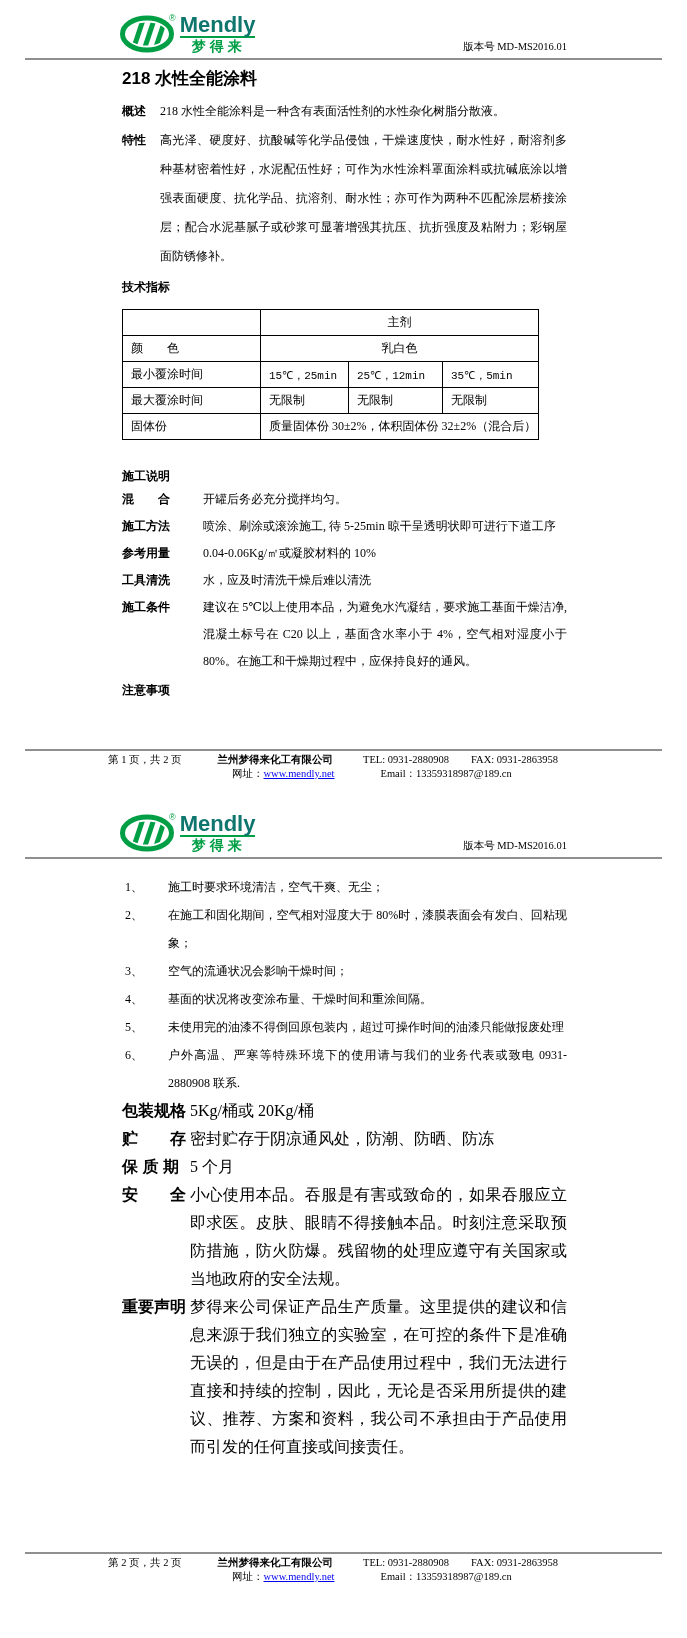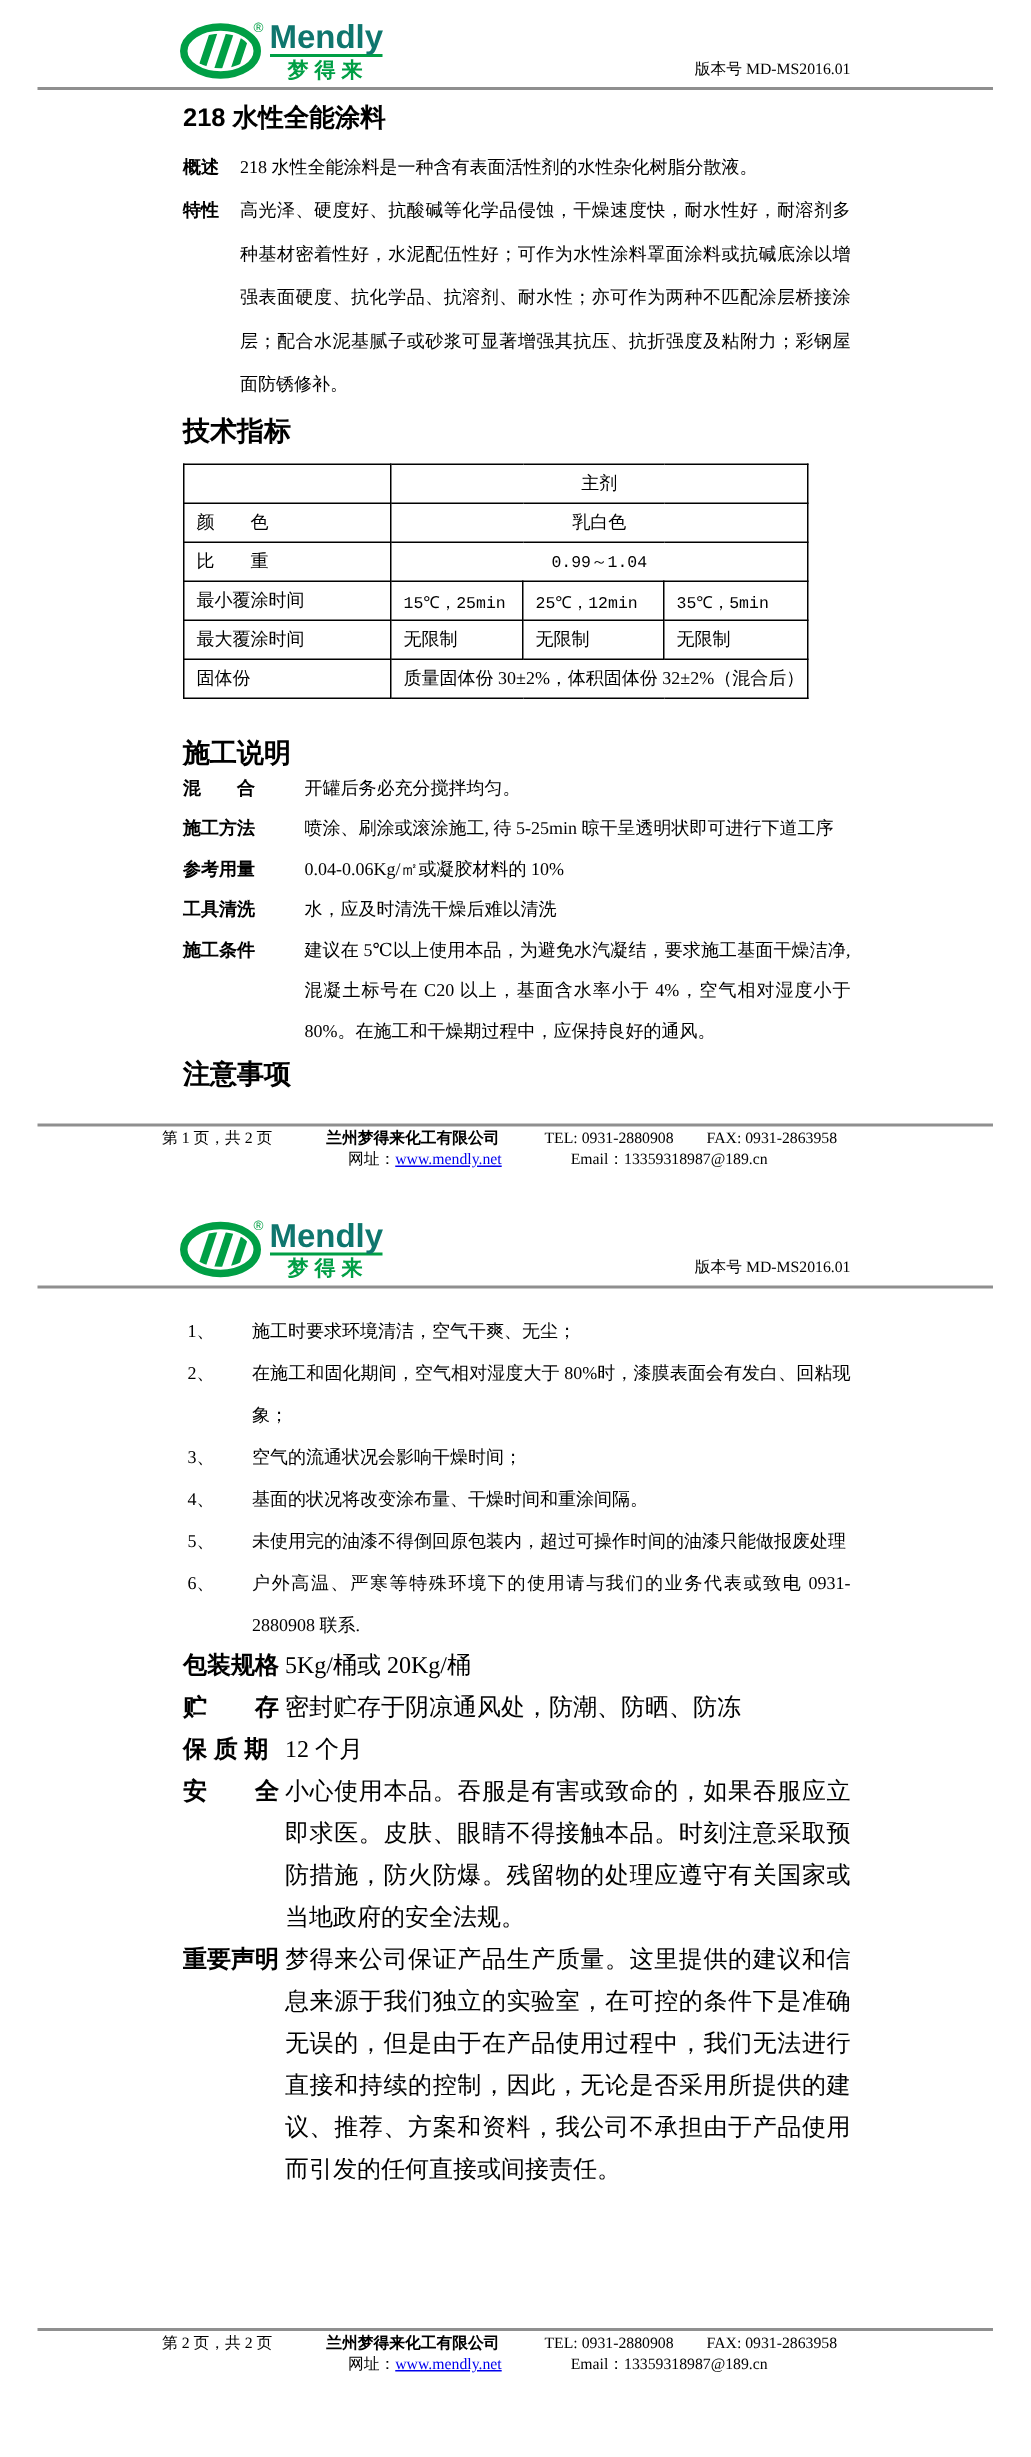--- a/index.html
+++ b/index.html
@@ -21,21 +21,21 @@
   .version{font-size:10.5px;line-height:14px;white-space:nowrap;}
 
   
   .title{margin:8px 95px 0 122px;font-family:"Liberation Sans","DejaVu Sans",sans-serif;
     font-weight:bold;font-size:17px;line-height:22px;}
   .content1{padding:0 120px 0 122px;font-size:12px;}
   .s-row{display:flex;line-height:29px;margin-top:7px;}
   .s-lbl{width:38px;flex:none;font-family:"Liberation Sans","DejaVu Sans",sans-serif;font-weight:bold;}
   .s-txt{flex:1;text-align:justify;}
   .sec-heading{font-family:"Liberation Sans","DejaVu Sans",sans-serif;font-weight:bold;
-    font-size:18px;line-height:20px;margin-top:6px;}
+    font-size:12px;line-height:20px;margin-top:6px;}
 
   table.spec{border-collapse:collapse;margin-top:12px;width:416px;table-layout:fixed;font-size:12px;}
   table.spec td{border:1px solid #000;height:25px;padding:0 8px;overflow:hidden;white-space:nowrap;}
   td.rowlbl{font-family:"Liberation Sans","DejaVu Sans",sans-serif;}
   td.cen{text-align:center;}
   .mono{font-family:"Liberation Mono","DejaVu Sans Mono",monospace;font-size:11px;}
 
   .c-item{display:flex;line-height:27px;}
   .c-item:first-of-type{margin-top:4px;}
   .c-lbl{width:81px;flex:none;font-family:"Liberation Sans","DejaVu Sans",sans-serif;font-weight:bold;}
@@ -119,24 +119,20 @@
       <tbody>
           <tr>
         <td class="rowlbl"></td>
         <td colspan="3" class="cen">主剂</td>
       </tr>
       <tr>
         <td class="rowlbl">颜　　色</td>
         <td colspan="3" class="cen">乳白色</td>
       </tr>
       <tr>
-        <td class="rowlbl">比　　重</td>
-        <td colspan="3" class="cen mono">0.99～1.04</td>
-      </tr>
-      <tr>
         <td class="rowlbl">最小覆涂时间</td>
         <td class="mono">15℃，25min</td>
         <td class="mono">25℃，12min</td>
         <td class="mono">35℃，5min</td>
       </tr>
       <tr>
         <td class="rowlbl">最大覆涂时间</td>
         <td>无限制</td>
         <td>无限制</td>
         <td>无限制</td>
@@ -243,21 +239,21 @@
     <div class="p2-item">
       <span class="p2-lbl">包装规格</span>
       <span class="p2-txt">5Kg/桶或 20Kg/桶</span>
     </div>
     <div class="p2-item">
       <span class="p2-lbl">贮　　存</span>
       <span class="p2-txt">密封贮存于阴凉通风处，防潮、防晒、防冻</span>
     </div>
     <div class="p2-item">
       <span class="p2-lbl">保 质 期</span>
-      <span class="p2-txt">12 个月</span>
+      <span class="p2-txt">5 个月</span>
     </div>
     <div class="p2-item">
       <span class="p2-lbl">安　　全</span>
       <span class="p2-txt">小心使用本品。吞服是有害或致命的，如果吞服应立即求医。皮肤、眼睛不得接触本品。时刻注意采取预防措施，防火防爆。残留物的处理应遵守有关国家或当地政府的安全法规。</span>
     </div>
     <div class="p2-item">
       <span class="p2-lbl">重要声明</span>
       <span class="p2-txt">梦得来公司保证产品生产质量。这里提供的建议和信息来源于我们独立的实验室，在可控的条件下是准确无误的，但是由于在产品使用过程中，我们无法进行直接和持续的控制，因此，无论是否采用所提供的建议、推荐、方案和资料，我公司不承担由于产品使用而引发的任何直接或间接责任。</span>
     </div>
   </div>

